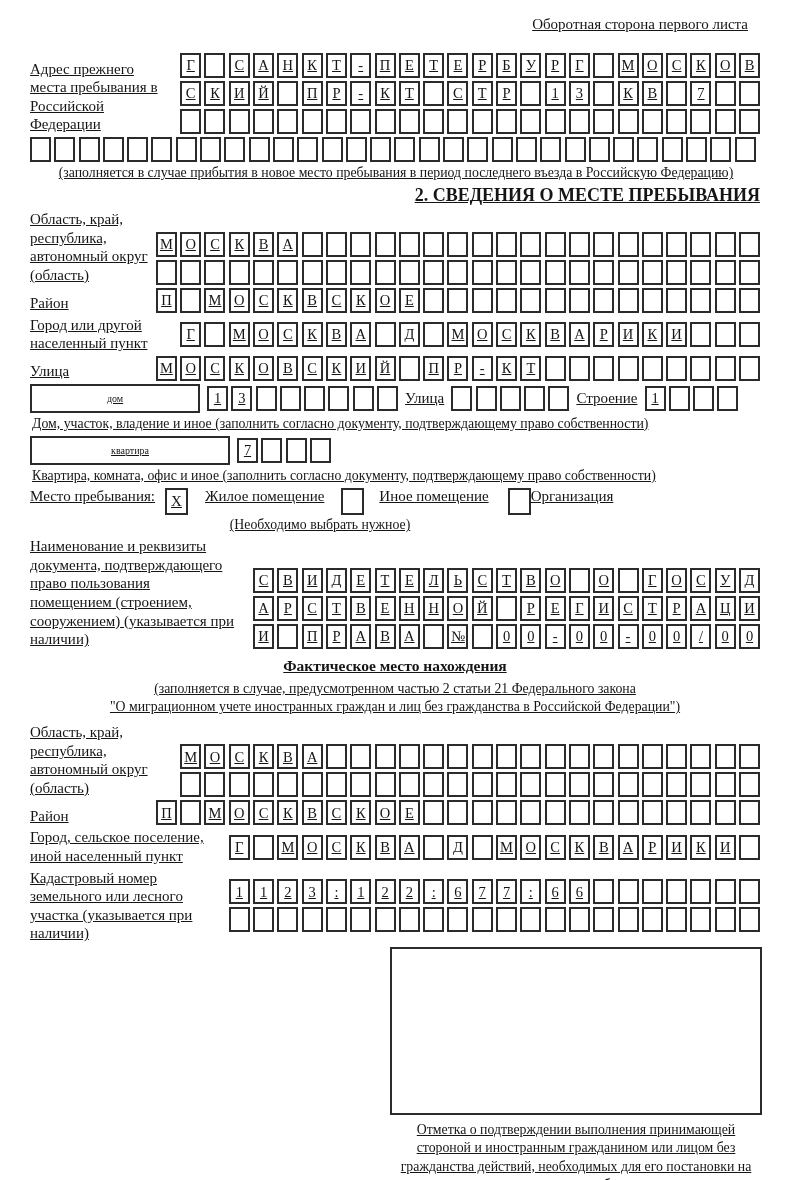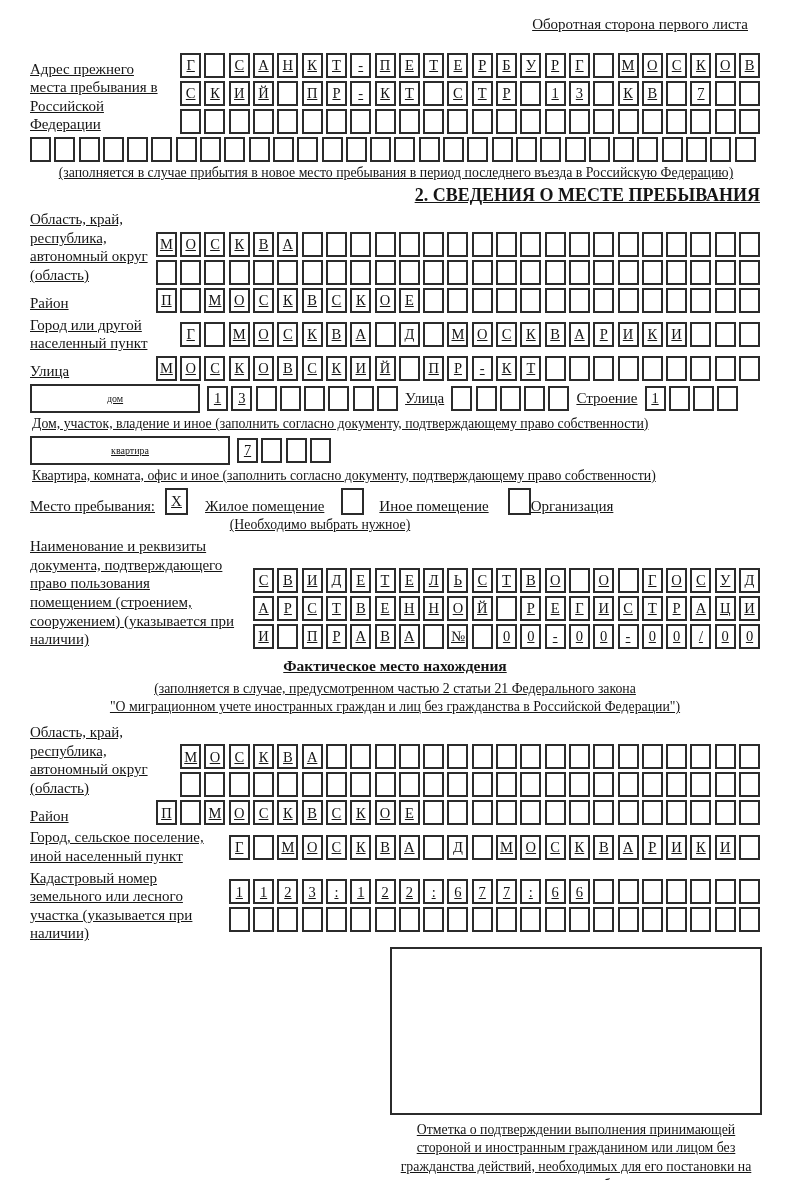--- a/index.html
+++ b/index.html
@@ -26,21 +26,21 @@
   .fullrow{margin-top:3px;}
   .caption{font-size:13.8px;line-height:1.25;margin:2px 0 4px 2px;}
   .center{text-align:center;}
   .sec-title{font-weight:bold;font-size:18px;text-align:right;margin:4px 0 4px;}
   .houserow{display:flex;align-items:center;gap:7px;margin:1px 0 2px;}
   .typebox{box-sizing:border-box;border:2px solid #2b2b2b;height:29px;
            display:flex;align-items:center;justify-content:center;font-size:10px;}
   .tw170{width:170px;flex:0 0 170px;}
   .tw200{width:200px;flex:0 0 200px;}
   .inline-label{font-size:15px;white-space:nowrap;}
-  .stayrow{display:flex;align-items:flex-end;margin:4px 0 2px;font-size:15px;}
+  .stayrow{display:flex;align-items:flex-start;margin:4px 0 2px;font-size:15px;}
   .checkbox{box-sizing:border-box;width:23px;height:27px;border:2px solid #2b2b2b;
             display:flex;align-items:center;justify-content:center;font-size:15px;flex:0 0 23px;}
   .staynote{width:580px;text-align:center;font-size:13.8px;margin:0 0 4px;}
   .actual-title{font-weight:bold;font-size:15.5px;text-align:center;margin:8px 0 5px;}
   .actual-note{text-align:center;font-size:13.8px;line-height:1.35;margin-bottom:6px;}
   .stamp-box{margin:4px 0 0 360px;width:372px;height:168px;box-sizing:border-box;
              border:2px solid #2b2b2b;}
   .stamp-note{margin:6px 0 0 360px;width:372px;text-align:center;
               font-size:13.8px;line-height:1.33;}
   .mt2{margin-top:2px;}

